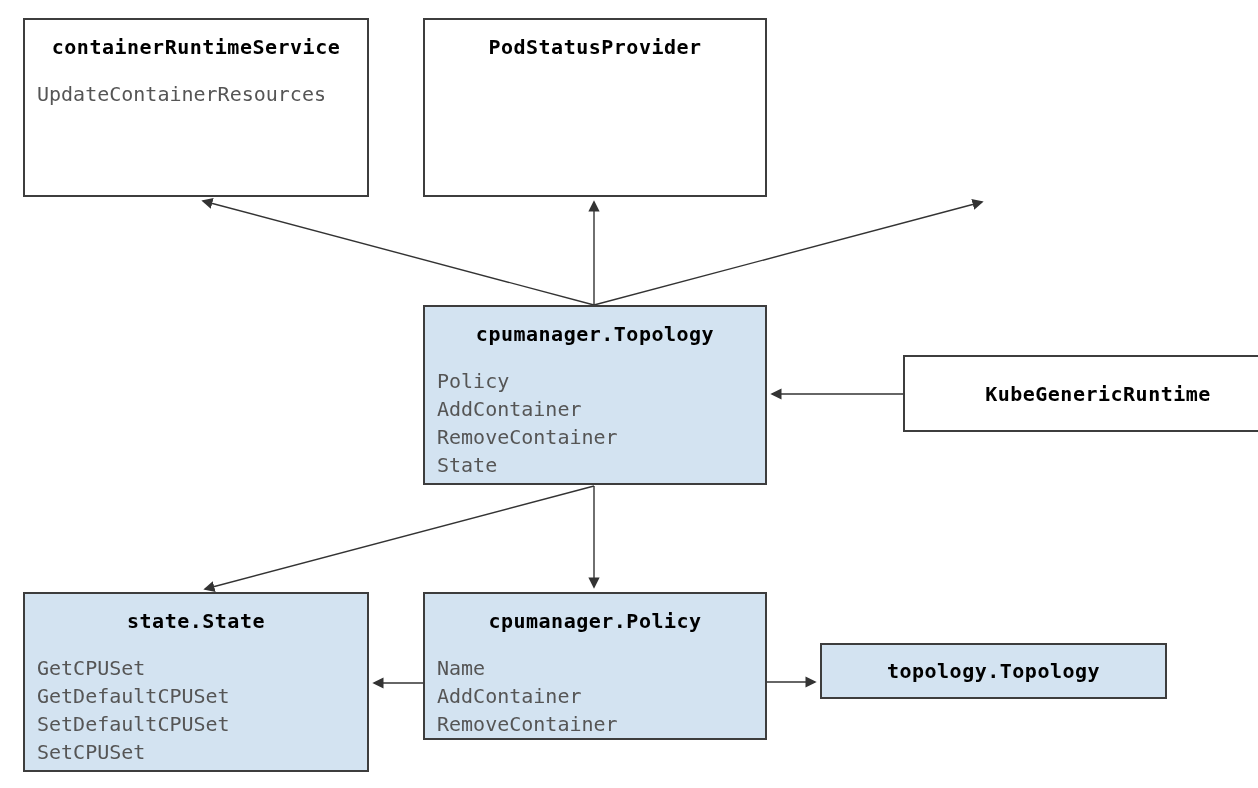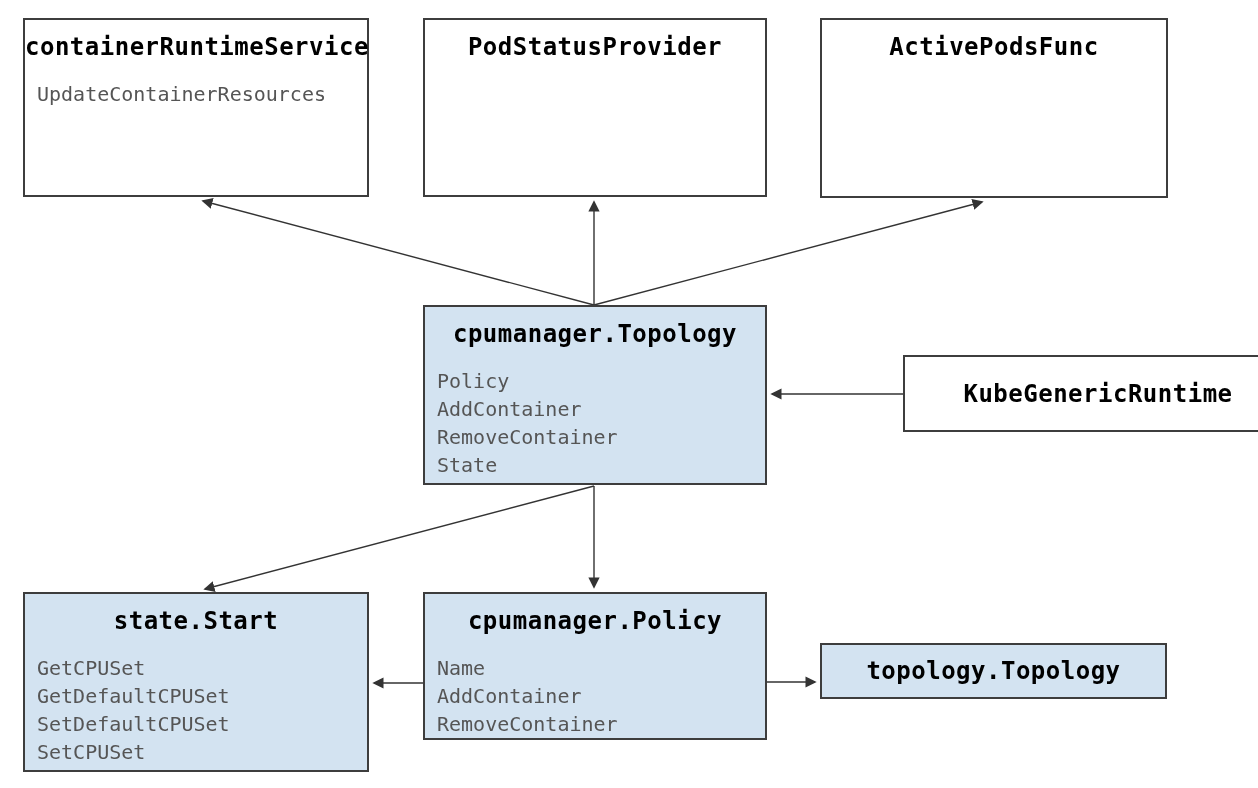--- a/index.html
+++ b/index.html
@@ -29,21 +29,21 @@
   .node {
     position: absolute;
     border: 2px solid var(--border);
     background: var(--node-fill-plain);
   }
   .node.highlight { background: var(--node-fill-highlight); }
   .node .title {
     display: block;
     text-align: center;
     font-weight: bold;
-    font-size: 24px;
+    font-size: 20px;
     line-height: 24px;
     margin-top: 15px;
     color: var(--title-text);
     letter-spacing: 0.5px;
   }
   .node .methods {
     margin-top: 21px;
     margin-left: 12px;
     font-size: 20px;
     line-height: 28px;
@@ -96,40 +96,37 @@
     <span class="title">containerRuntimeService</span>
     <div class="methods">
         <div>UpdateContainerResources</div>
       </div>
   </div>
 
   <div class="node n-pod-status">
     <span class="title">PodStatusProvider</span>
   </div>
 
-  <div class="node n-active-pods">
-    <span class="title">ActivePodsFunc</span>
-  </div>
 
   <div class="node highlight n-manager">
     <span class="title">cpumanager.Topology</span>
     <div class="methods">
         <div>Policy</div>
         <div>AddContainer</div>
         <div>RemoveContainer</div>
         <div>State</div>
       </div>
   </div>
 
   <div class="node centered n-kube-generic">
     <span class="title">KubeGenericRuntime</span>
   </div>
 
   <div class="node highlight n-state">
-    <span class="title">state.Start</span>
+    <span class="title">state.State</span>
     <div class="methods">
         <div>GetCPUSet</div>
         <div>GetDefaultCPUSet</div>
         <div>SetDefaultCPUSet</div>
         <div>SetCPUSet</div>
       </div>
   </div>
 
   <div class="node highlight n-policy">
     <span class="title">cpumanager.Policy</span>

